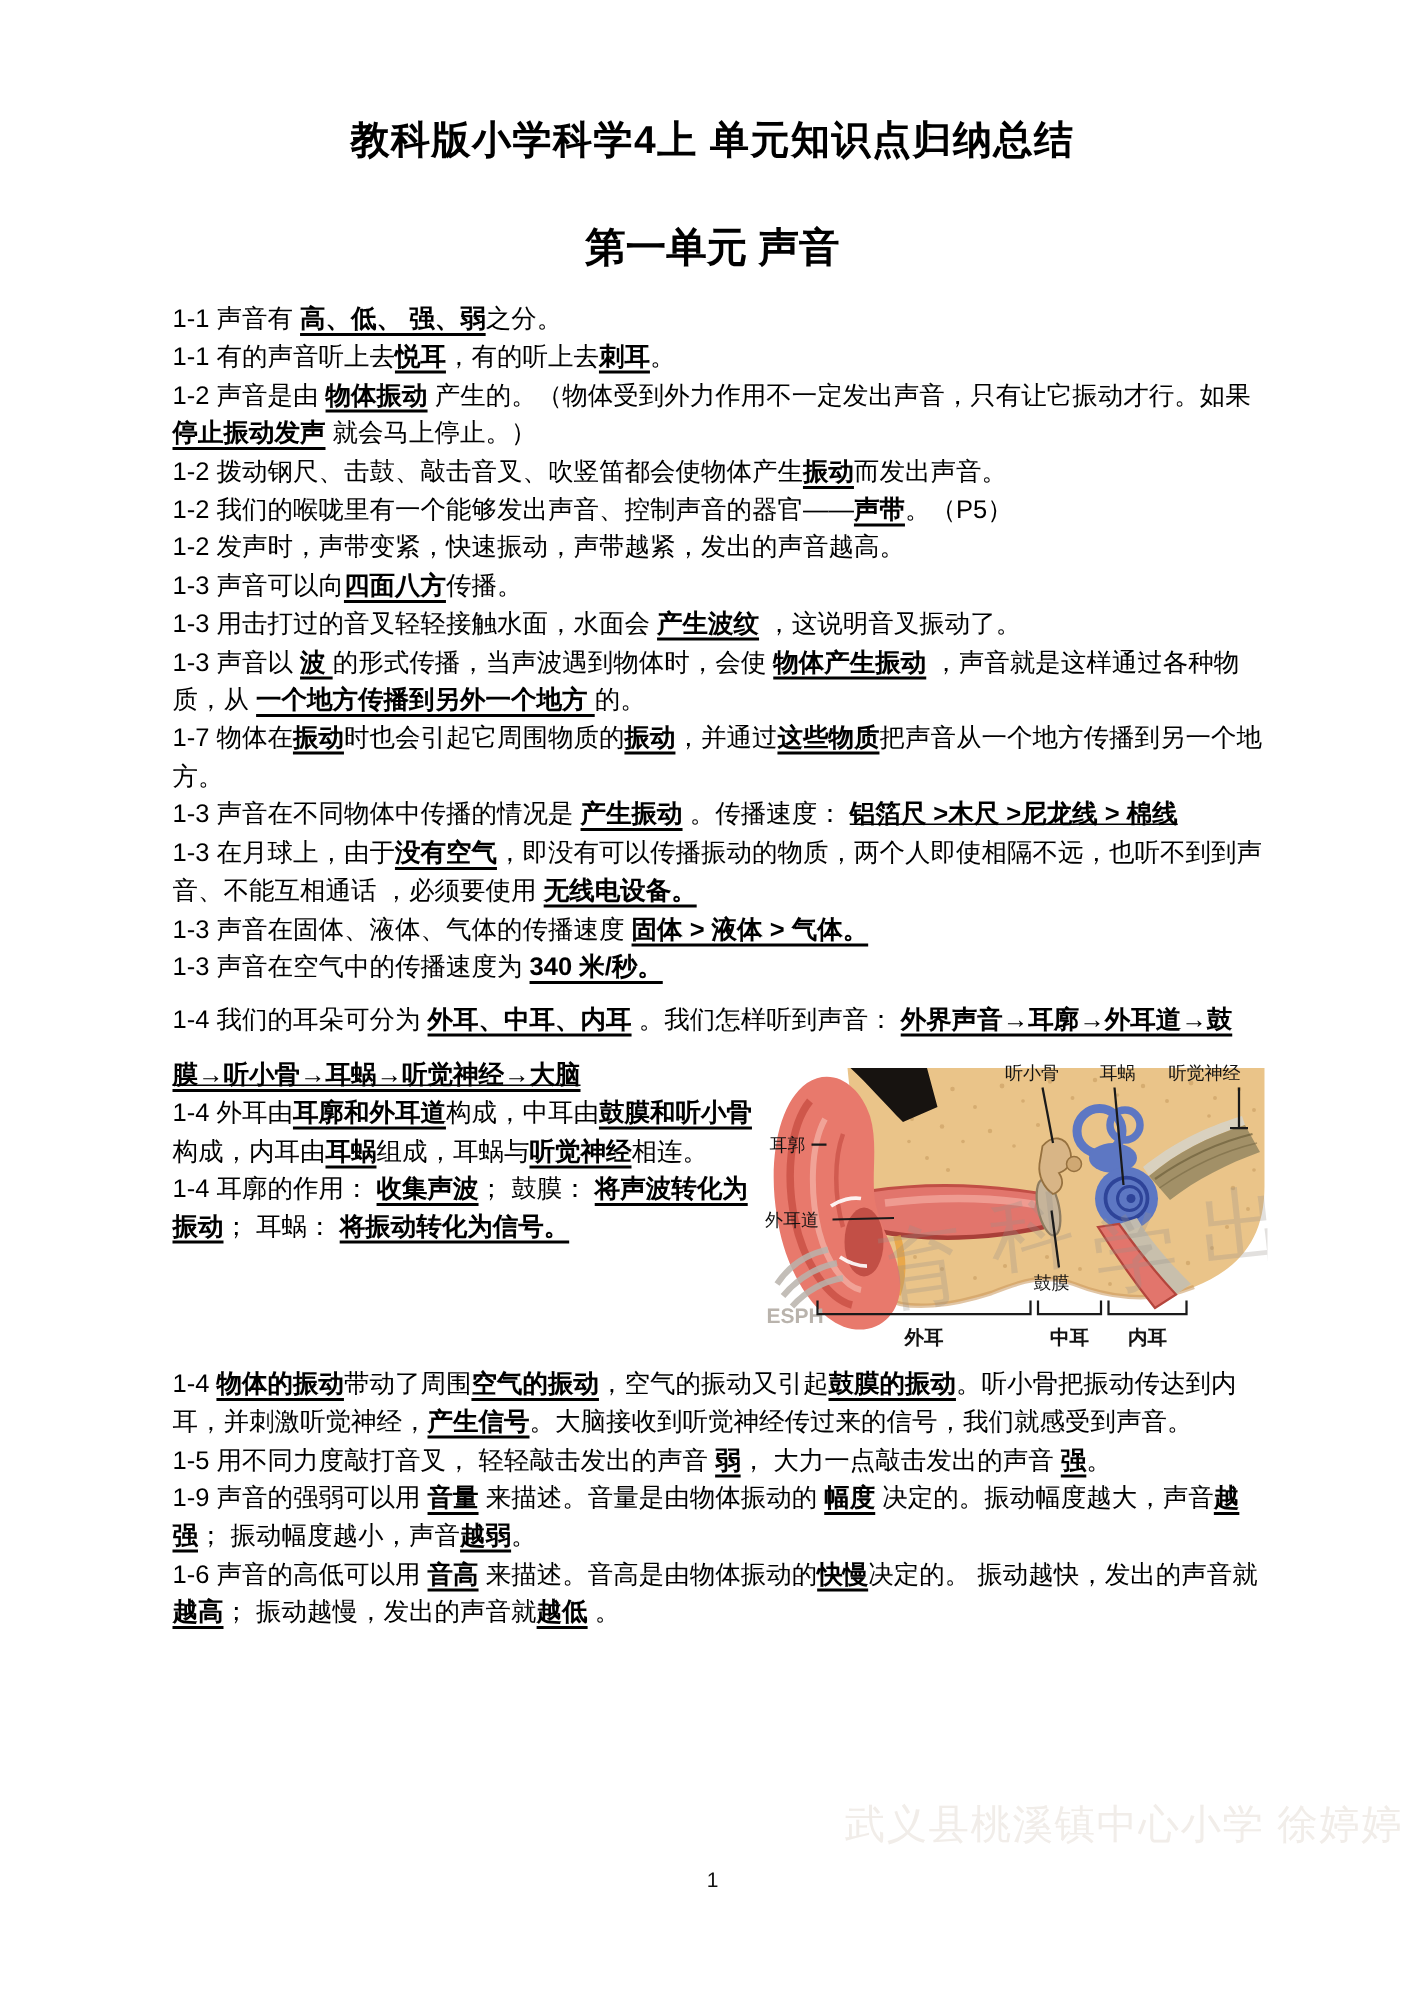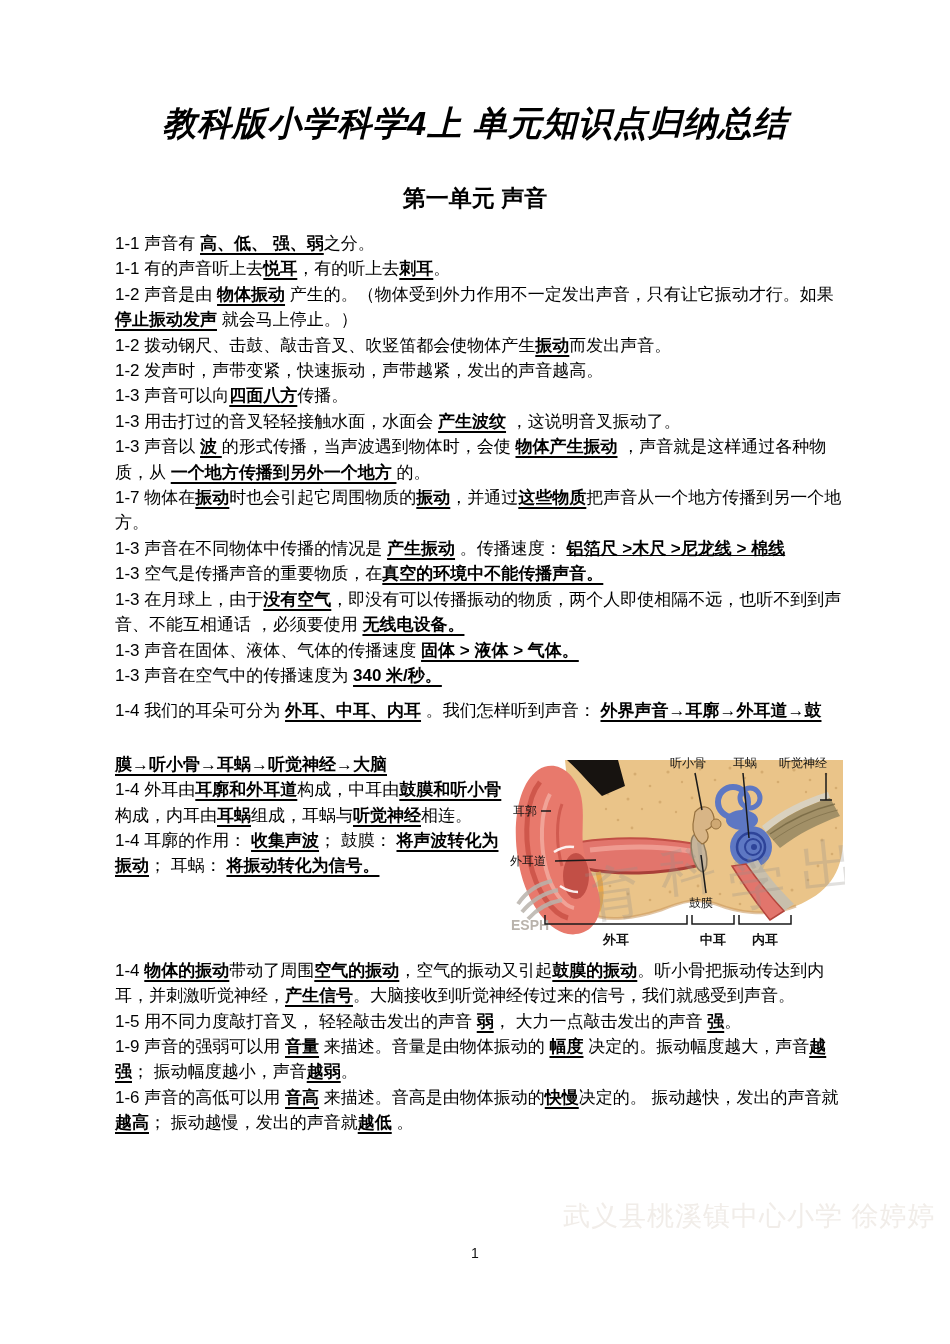--- a/index.html
+++ b/index.html
@@ -1,24 +1,24 @@
 <!DOCTYPE html>
 <html><head>
 <meta charset="utf-8">
 <style>
   html,body{margin:0;padding:0;background:#ffffff;}
   body{width:950px;height:1344px;position:relative;overflow:hidden;
        font-family:"Liberation Sans","DejaVu Sans",sans-serif;color:#000;}
   .page{position:absolute;inset:0;background:#fff;}
-  .doc-title{margin:101px 0 0 0;text-align:center;font-size:34px;font-weight:700;letter-spacing:1px;font-style:italic;}
-  .section-title{margin:36px 0 0 0;text-align:center;font-size:23px;font-weight:700;}
+  .doc-title{margin:76px 0 0 0;text-align:center;font-size:26px;font-weight:700;letter-spacing:1px;}
+  .section-title{margin:36px 0 0 0;text-align:center;font-size:27px;font-weight:700;}
   .content{margin:17px 105px 0 115px;font-size:17px;line-height:25.4px;word-break:break-all;}
   p.para{margin:0;padding:0;}
   p.mt10{margin-top:10px;}
-  p.mt20{margin-top:28px;}
+  p.mt20{margin-top:11px;text-decoration:underline;}
   p.mt14{margin-top:14px;}
   .bu{font-weight:700;text-decoration:underline;text-decoration-thickness:1.5px;text-underline-offset:3.5px;}
   .b{font-weight:700;text-decoration:underline;}
   .ear-section{overflow:visible;}
   .diagram-wrap{float:right;width:335px;height:198px;margin:2px 0 6px 6px;}
   .after{clear:both;}
   .page-watermark{position:absolute;left:563px;top:1198px;font-size:27px;letter-spacing:1px;
        color:#f1ede9;white-space:nowrap;}
   .page-number{position:absolute;top:1245px;left:0;width:100%;text-align:center;font-size:14px;color:#111;}
   svg text{font-family:"Liberation Sans","DejaVu Sans",sans-serif;}
@@ -31,27 +31,27 @@
   <h1 class="doc-title">教科版小学科学4上 单元知识点归纳总结</h1>
   <h2 class="section-title">第一单元 声音</h2>
 
   <div class="content">
 
     <div>
         <p class="para"><span>1-1 声音有 </span><span class="bu">高、低、 强、弱</span><span>之分。</span></p>
         <p class="para"><span>1-1 有的声音听上去</span><span class="bu">悦耳</span><span>，有的听上去</span><span class="bu">刺耳</span><span>。</span></p>
         <p class="para"><span>1-2 声音是由 </span><span class="bu">物体振动</span><span> 产生的。（物体受到外力作用不一定发出声音，只有让它振动才行。如果 </span><span class="bu">停止振动发声</span><span> 就会马上停止。）</span></p>
         <p class="para"><span>1-2 拨动钢尺、击鼓、敲击音叉、吹竖笛都会使物体产生</span><span class="bu">振动</span><span>而发出声音。</span></p>
+        <p class="para"><span>1-2 我们的喉咙里有一个能够发出声音、控制声音的器官——</span><span class="bu">声带</span><span>。（P5）</span></p>
         <p class="para"><span>1-2 发声时，声带变紧，快速振动，声带越紧，发出的声音越高。</span></p>
         <p class="para"><span>1-3 声音可以向</span><span class="bu">四面八方</span><span>传播。</span></p>
         <p class="para"><span>1-3 用击打过的音叉轻轻接触水面，水面会 </span><span class="bu">产生波纹</span><span> ，这说明音叉振动了。</span></p>
         <p class="para"><span>1-3 声音以 </span><span class="bu">波 </span><span>的形式传播，当声波遇到物体时，会使 </span><span class="bu">物体产生振动</span><span> ，声音就是这样通过各种物质，从 </span><span class="bu">一个地方传播到另外一个地方 </span><span>的。</span></p>
         <p class="para"><span>1-7 物体在</span><span class="bu">振动</span><span>时也会引起它周围物质的</span><span class="bu">振动</span><span>，并通过</span><span class="bu">这些物质</span><span>把声音从一个地方传播到另一个地方。</span></p>
         <p class="para"><span>1-3 声音在不同物体中传播的情况是 </span><span class="bu">产生振动</span><span> 。传播速度： </span><span class="b">铝箔尺 &gt;木尺 &gt;尼龙线 &gt; 棉线</span></p>
-        <p class="para"><span>1-3 空气是传播声音的重要物质，在</span><span class="bu">真空的环境中不能传播声音。</span></p>
         <p class="para"><span>1-3 在月球上，由于</span><span class="bu">没有空气</span><span>，即没有可以传播振动的物质，两个人即使相隔不远，也听不到到声音、不能互相通话 ，必须要使用 </span><span class="bu">无线电设备。</span></p>
         <p class="para"><span>1-3 声音在固体、液体、气体的传播速度 </span><span class="bu">固体 &gt; 液体 &gt; 气体。</span></p>
         <p class="para"><span>1-3 声音在空气中的传播速度为 </span><span class="bu">340 米/秒。</span></p>
         <p class="para mt10"><span>1-4 我们的耳朵可分为 </span><span class="bu">外耳、中耳、内耳</span><span> 。我们怎样听到声音： </span><span class="bu">外界声音→耳廓→外耳道→鼓</span></p>
       </div>
 
     <div class="ear-section">
       <div class="diagram-wrap">
         <svg viewBox="0 0 335 198" width="335" height="198">
 

